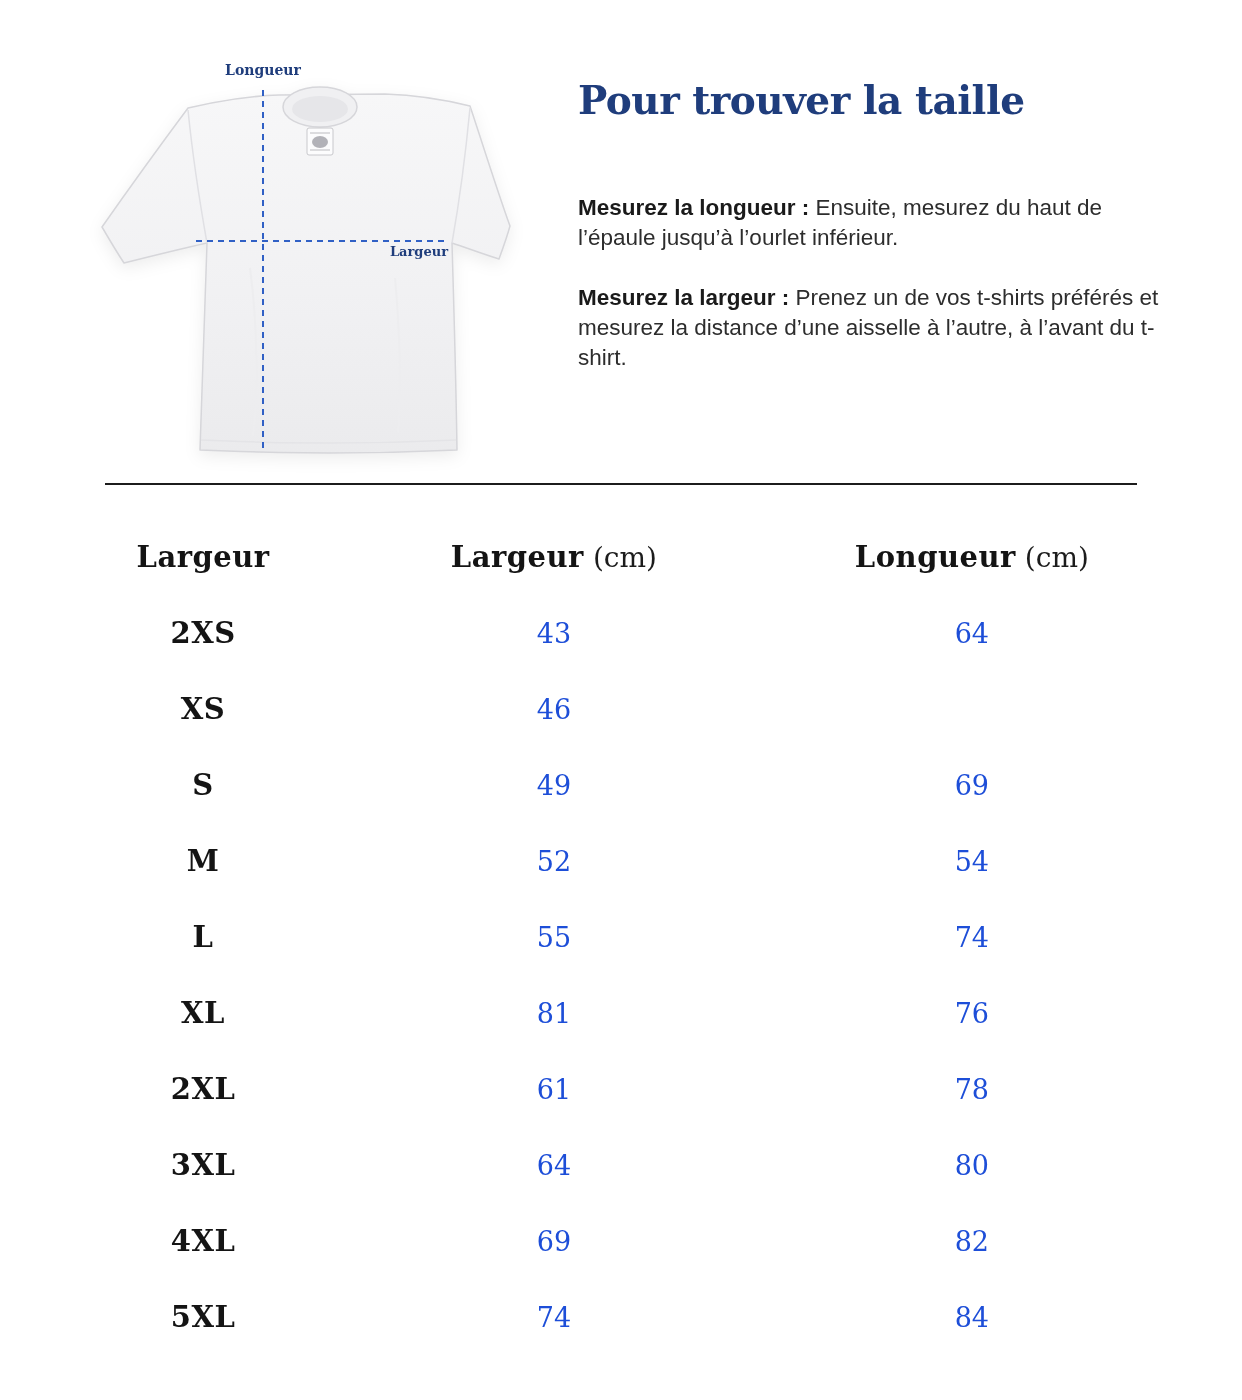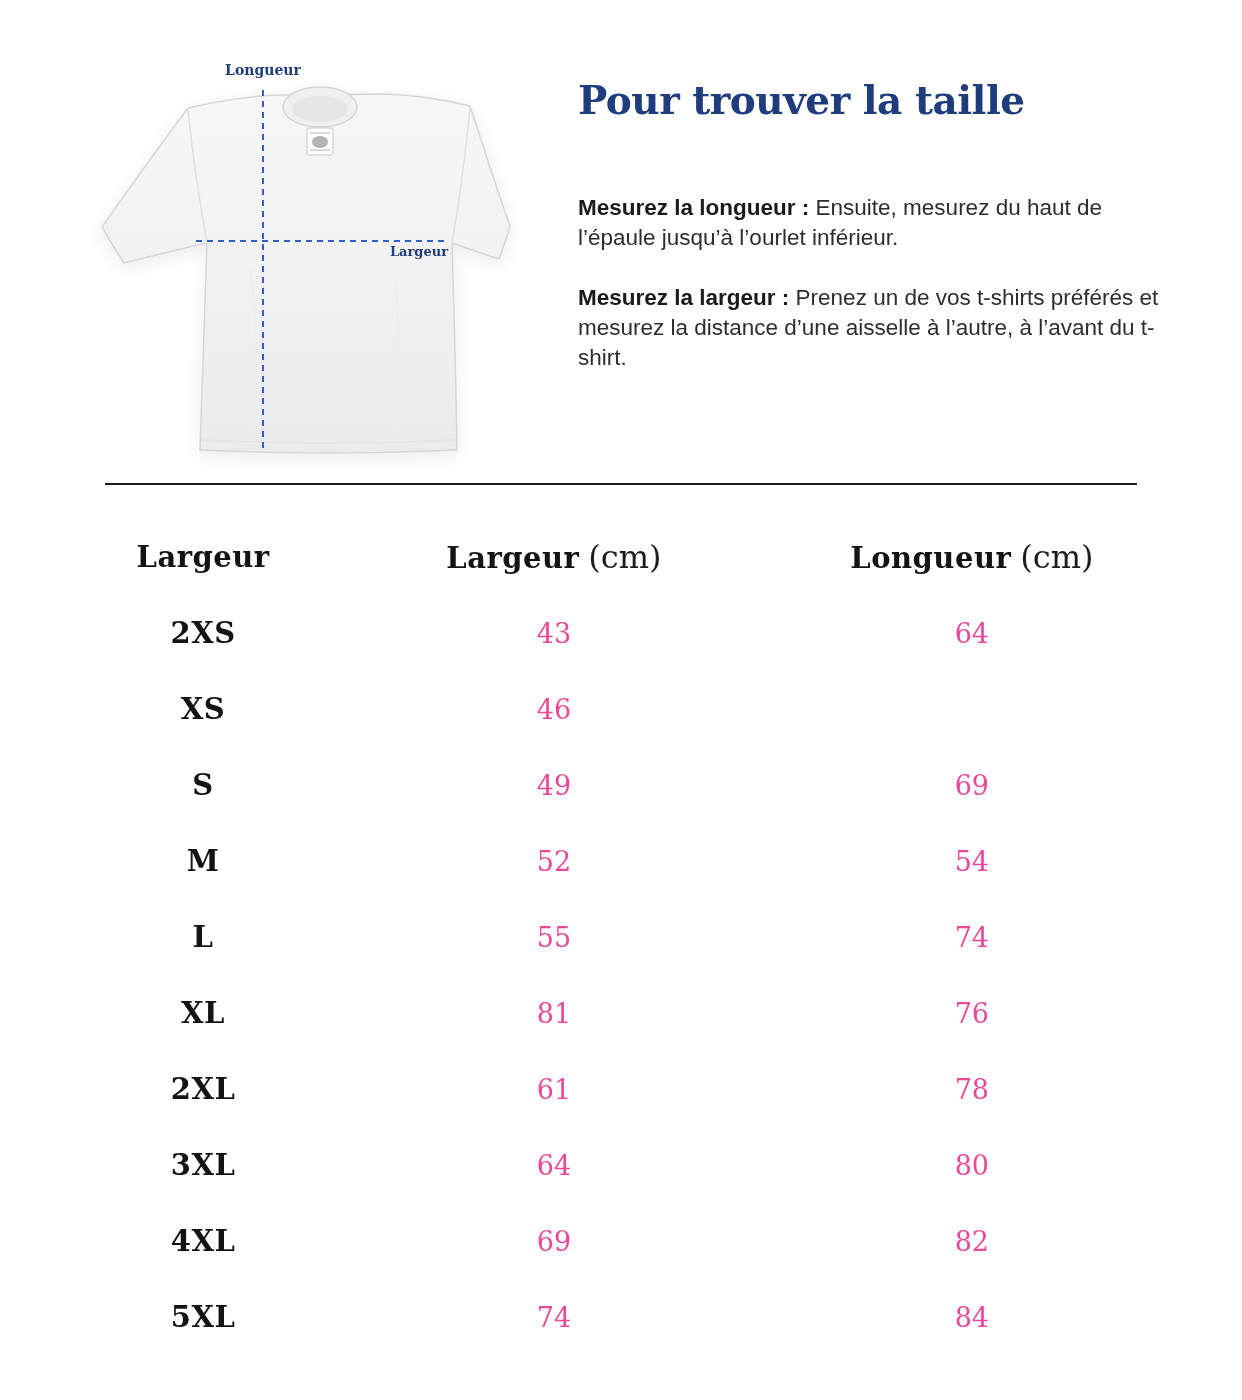--- a/index.html
+++ b/index.html
@@ -79,30 +79,30 @@
   .c3 { width: 32%; text-align: center; }
   .th, .size-cell {
     font-family: "DejaVu Serif", serif;
     font-weight: 700;
     font-size: 29px;
     color: #141414;
     letter-spacing: 0.5px;
   }
   .th .unit {
     font-weight: 400;
-    font-size: 32px;
+    font-size: 28px;
     letter-spacing: 0;
     margin-left: 9px;
     color: #1c1c1c;
   }
   .val-cell {
     font-family: "DejaVu Serif", serif;
     font-weight: 400;
     font-size: 27px;
-    color: #ec4899;
+    color: #1d4ed8;
   }
 </style>
 </head>
 <body>
 
 <div class="page">
 
   <section class="hero">
 
     <div class="diagram">

